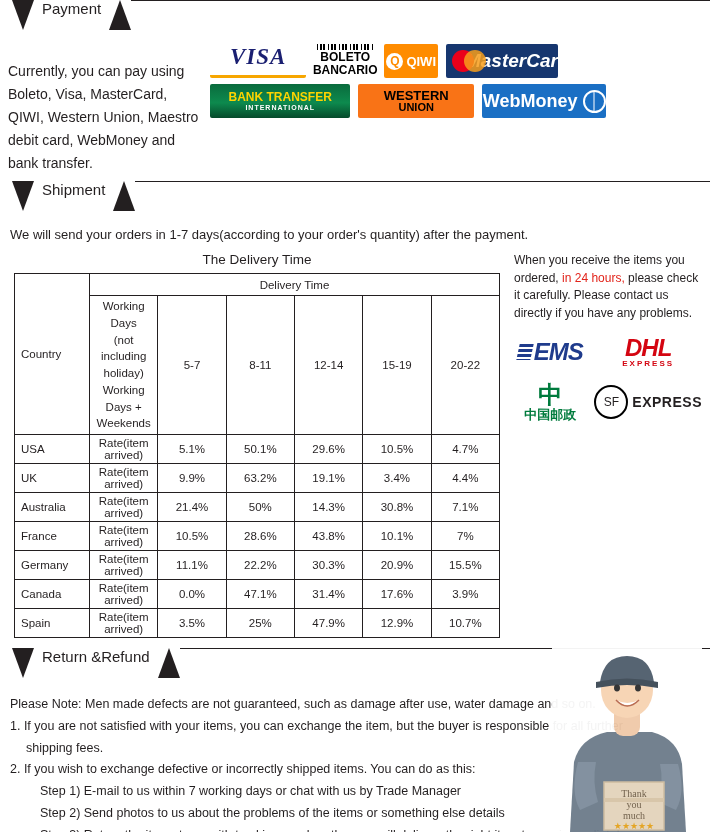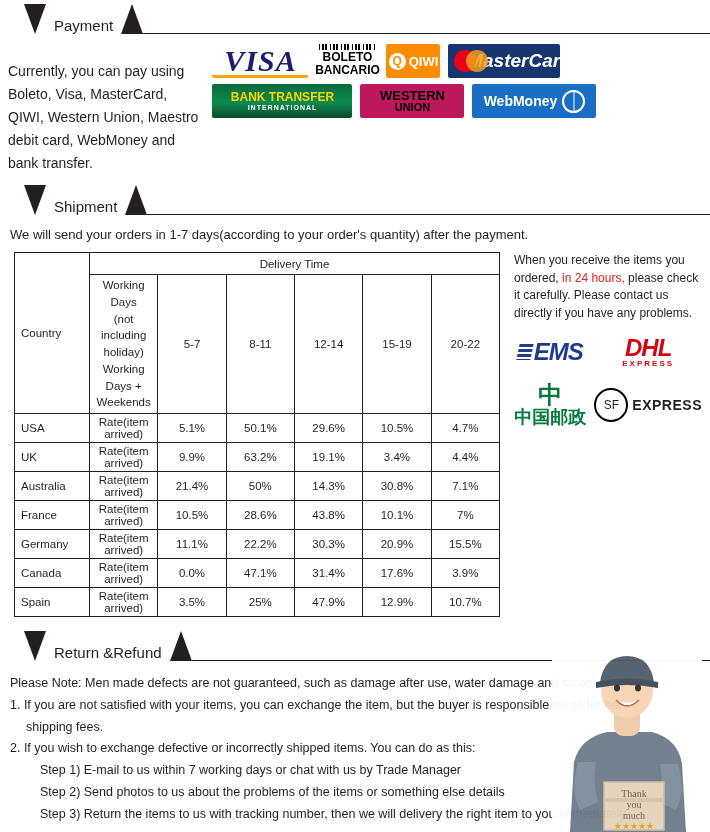--- a/index.html
+++ b/index.html
@@ -21,22 +21,22 @@
     height: 832px;
     position: relative;
     box-sizing: border-box;
   }
 
   
   .section-head {
     position: relative;
     height: 34px;
     display: flex;
-    align-items: flex-end;
-    padding-left: 24px;
+    align-items: flex-start;
+    padding-left: 12px;
   }
   .flag {
     width: 22px;
     height: 30px;
     position: relative;
     flex: 0 0 auto;
   }
   .flag:before {
     content: "";
     position: absolute;
@@ -91,21 +91,21 @@
     box-sizing: border-box;
     font-weight: bold;
     font-size: 12px;
     border-radius: 2px;
   }
   .logo-visa {
     width: 96px;
     background: #fff;
     color: #1a1f71;
     font-style: italic;
-    font-size: 30px;
+    font-size: 23px;
     letter-spacing: 1px;
     font-family: "Liberation Serif", serif;
     border-bottom: 3px solid #f7a600;
     align-items: flex-start;
   }
   .logo-boleto {
     width: 62px;
     background: #fff;
     color: #000;
     font-size: 12px;
@@ -163,33 +163,33 @@
   .logo-bank {
     width: 140px;
     background: linear-gradient(to bottom,#0a6b3d,#0d8a4e 55%,#064a2b);
     color: #ffd400;
     flex-direction: column;
     font-size: 12px;
     line-height: 1.1;
   }
   .logo-bank small { color:#fff; font-size:7px; letter-spacing:1px; }
   .logo-wu {
-    width: 104px;
-    background: #be185d;
+    width: 116px;
+    background: #f97316;
     color: #000;
     flex-direction: column;
     font-size: 13px;
     line-height: 1;
   }
   .logo-wu span:last-child { font-size: 11px; }
   .logo-wm {
     width: 124px;
     background: #1a6fc4;
     color: #fff;
-    font-size: 14px;
+    font-size: 18px;
     gap: 5px;
   }
   .wm-globe {
     width: 19px; height: 19px; border-radius: 50%;
     border: 2px solid #fff;
     position: relative;
   }
   .wm-globe:after {
     content:"";
     position:absolute; left:50%; top:0; width:1px; height:100%;
@@ -273,21 +273,21 @@
     line-height: 1;
     text-align: center;
   }
   .dhl small { display:block; font-size: 8px; letter-spacing: 2px; font-style: normal;}
   .china-post {
     color: #007b3d;
     text-align: center;
     line-height: 1.1;
   }
   .china-post .mark { font-size: 24px; font-weight: bold; }
-  .china-post .cn { font-size: 18px; font-weight: bold; }
+  .china-post .cn { font-size: 13px; font-weight: bold; }
   .sf {
     display: flex; align-items: center; gap: 4px;
   }
   .sf-badge {
     width: 30px; height: 30px; border-radius: 50%;
     border: 2px solid #000000;
     display:flex; align-items:center; justify-content:center;
     font-weight: normal; font-size: 12px;
   }
   .sf-text { font-weight: bold; font-size: 14px; letter-spacing: .5px; }
@@ -366,20 +366,21 @@
     <span class="flag"></span>
     <span class="sec-title">Shipment</span>
     <span class="flag inv"></span>
     <span class="head-rule"></span>
   </div>
 
   <div class="ship-note">We will send your orders in 1-7 days(according to your order's quantity) after the payment.</div>
 
   <div class="ship-body">
     <div class="table-wrap">
+      <div class="table-title">The Delivery Time</div>
       <table class="delivery">
         <tbody>
             <tr>
           <th class="country" rowspan="2">Country</th>
           <th colspan="6">Delivery Time</th>
         </tr>
         <tr>
           <td class="wd-cell" style="width:160px">
             <div>Working Days</div>
             <div>(not including holiday)</div>

